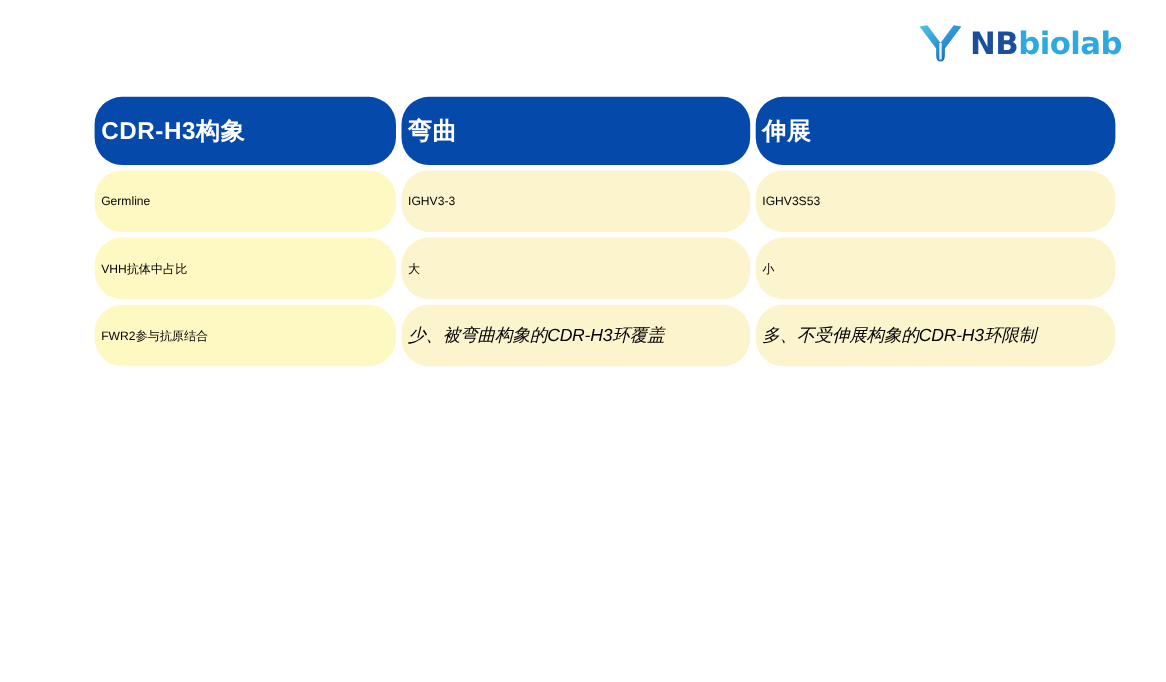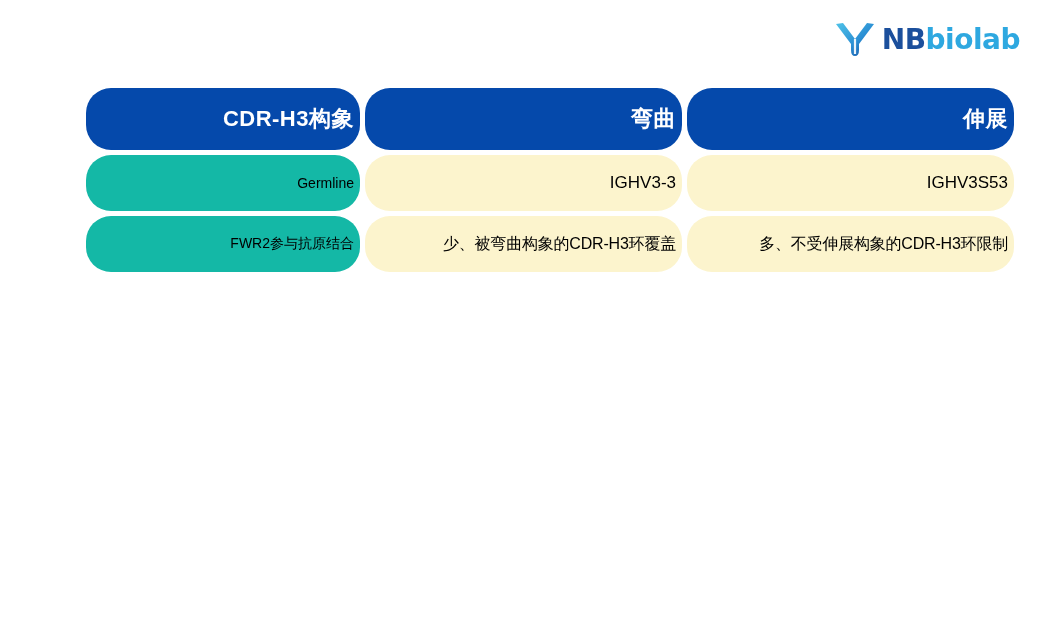--- a/index.html
+++ b/index.html
@@ -52,49 +52,50 @@
   }
   .ctable {
     width: 100%;
     border-collapse: separate;
     border-spacing: 5px 5px;
     margin: -5px;
     table-layout: fixed;
   }
   .ctable th, .ctable td {
     padding: 0 6px;
-    text-align: right;
+    text-align: left;
     vertical-align: middle;
     color: #000000;
     border-radius: 25px;
   }
 
   .hdr-row th {
     background: #0549ab;
     color: #ffffff;
     font-weight: bold;
     font-size: 22px;
     height: 62px;
     letter-spacing: 0.5px;
   }
   .hdr-row th.hdr-first { }
 
   .col-label {
-    background: #14b8a6;
-    font-size: 14px;
+    background: #fef9c3;
+    font-size: 11px;
     height: 56px;
   }
   .col-val {
     background: #fcf4cd;
-    font-size: 17px;
+    font-size: 11px;
     height: 56px;
   }
   .col-val.tight {
     font-size: 16px;
     letter-spacing: -0.2px;
+    font-style: italic;
   }
 
   
   .w1 { width: 262px; }
   .w2 { width: 305px; margin-top: 40px; }
   .w3 { width: 315px; }
 </style>
 </head>
 <body>
 
@@ -124,19 +125,24 @@
         <th class="w3">伸展</th>
       </tr>
     </thead>
     <tbody>
       <tr>
         <td class="col-label w1">Germline</td>
         <td class="col-val w2">IGHV3-3</td>
         <td class="col-val w3">IGHV3S53</td>
       </tr>
       <tr>
+        <td class="col-label w1">VHH抗体中占比</td>
+        <td class="col-val w2">大</td>
+        <td class="col-val w3">小</td>
+      </tr>
+      <tr>
         <td class="col-label w1">FWR2参与抗原结合</td>
         <td class="col-val tight w2">少、被弯曲构象的CDR-H3环覆盖</td>
         <td class="col-val tight w3">多、不受伸展构象的CDR-H3环限制</td>
       </tr>
     </tbody>
   </table>
 </div>
 
 </body></html>

